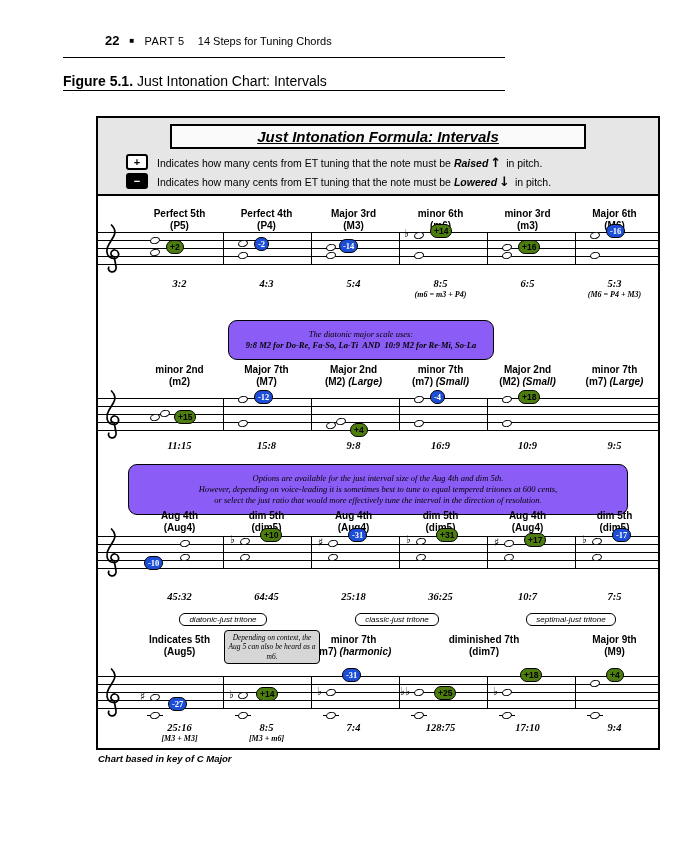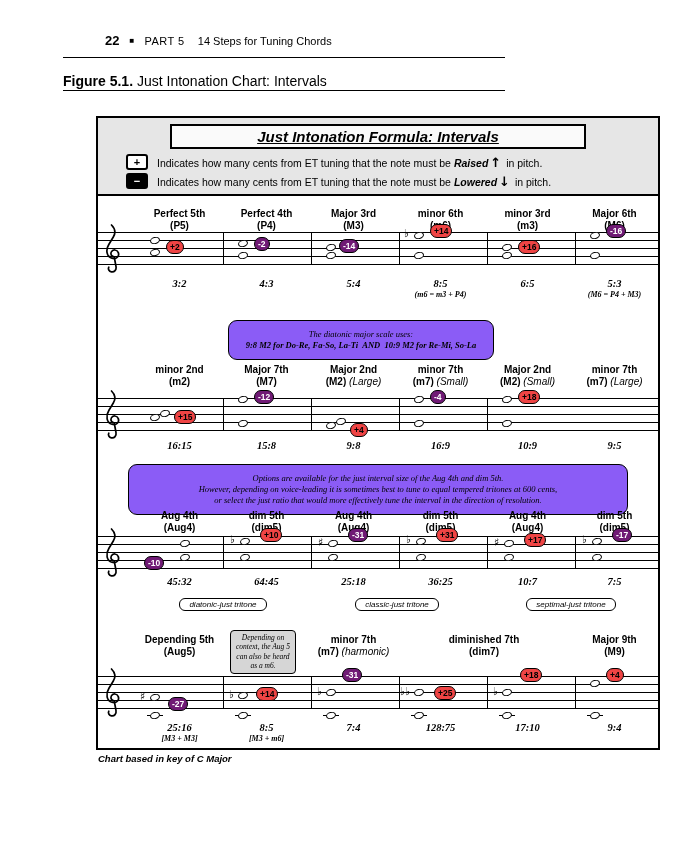--- a/index.html
+++ b/index.html
@@ -28,37 +28,37 @@
   .pill.minus{background:#000;color:#fff;}
   .legend-row .em{font-weight:bold;font-style:italic;}
   .legend-row .arrow{font-weight:bold;font-size:13px;padding:0 2px;font-family:"DejaVu Sans",sans-serif;}
 
   
   .chart{position:absolute;top:194px;left:96px;width:560px;height:552px;border:2px solid #000;background:#fff;}
   .sys{position:absolute;left:0;width:560px;}
   .lblrow{display:flex;}
   .lspacer{width:38px;flex:none;}
   .lcell{width:87px;flex:none;text-align:center;font-size:10px;font-weight:bold;line-height:1.2;}
-  .lcell .qual{font-style:italic;font-weight:normal;}
+  .lcell .qual{font-style:italic;font-weight:bold;}
   .lcell.w2{width:174px;}
   .staffrow{position:relative;height:33px;}
   .stafflines{position:absolute;left:0;top:0;width:560px;height:33px;
       background:repeating-linear-gradient(to bottom,#000 0px,#000 1px,transparent 1px,transparent 8px);}
   .clef{position:absolute;left:3px;top:-9px;width:20px;height:52px;}
   .cells{position:absolute;left:38px;top:0;display:flex;height:33px;}
   .ncell{width:87px;flex:none;position:relative;border-right:1px solid #000;}
   .ncell:last-child{border-right:none;}
   .wn{position:absolute;width:10px;height:7px;border:1.6px solid #000;border-radius:50%;
       background:#fff;transform:rotate(-14deg);box-sizing:border-box;}
   .acc{position:absolute;font-size:11px;font-weight:bold;line-height:1;
        font-family:"DejaVu Sans",sans-serif;}
   .ledger{position:absolute;width:16px;height:1px;background:#000;left:11px;top:39px;}
   .bdg{position:absolute;font-size:8.5px;font-weight:bold;line-height:1;padding:1.5px 3px;
-       border-radius:7px;border:1.5px solid #000;background:#ef4444;white-space:nowrap;z-index:2;}
-  .bdg.neg{background:#701a75;color:#fff;}
+       border-radius:7px;border:1.5px solid #000;background:#4d7c0f;white-space:nowrap;z-index:2;}
+  .bdg.neg{background:#1d4ed8;color:#fff;font-family:Liberation Serif, serif;}
   .ratrow{display:flex;}
   .rcell{width:87px;flex:none;text-align:center;}
   .ratio{font-family:"Liberation Serif",serif;font-style:italic;font-weight:bold;font-size:10.5px;line-height:1.15;}
   .rnote{font-family:"Liberation Serif",serif;font-style:italic;font-weight:bold;font-size:8px;line-height:1.2;}
   .tagrow{display:flex;margin-top:5px;}
   .tagcell{width:174px;flex:none;text-align:center;}
   .tag{display:inline-block;border:1px solid #000;border-radius:6px;background:#fff;
        font-size:8px;font-style:italic;padding:1px 9px;}
 
   
@@ -256,21 +256,21 @@
           <div class="ncell">
               <span class="wn" style="left:14px;top:22px"></span>
               <span class="wn" style="left:14px;top:-2px"></span>
               <span class="bdg" style="left:30px;top:-8px">+18</span>
             </div>
         </div>
       </div>
       <div class="ratrow" style="margin-top:9px">
         <div class="lspacer"></div>
         <div class="rcell">
-            <div class="ratio">16:15</div>
+            <div class="ratio">11:15</div>
           </div>
         <div class="rcell">
             <div class="ratio">15:8</div>
           </div>
         <div class="rcell">
             <div class="ratio">9:8</div>
           </div>
         <div class="rcell">
             <div class="ratio">16:9</div>
           </div>
@@ -353,21 +353,21 @@
               <span class="bdg" style="left:36px;top:-3px">+17</span>
             </div>
           <div class="ncell">
               <span class="acc" style="left:6px;top:-2px">♭</span>
               <span class="wn" style="left:16px;top:2px"></span>
               <span class="wn" style="left:16px;top:18px"></span>
               <span class="bdg neg" style="left:36px;top:-8px">-17</span>
             </div>
         </div>
       </div>
-      <div class="ratrow" style="margin-top:7px">
+      <div class="ratrow" style="margin-top:22px">
         <div class="lspacer"></div>
         <div class="rcell">
             <div class="ratio">45:32</div>
           </div>
         <div class="rcell">
             <div class="ratio">64:45</div>
           </div>
         <div class="rcell">
             <div class="ratio">25:18</div>
           </div>
@@ -386,38 +386,38 @@
         <div class="tagcell"><span class="tag">diatonic-just tritone</span></div>
         <div class="tagcell"><span class="tag">classic-just tritone</span></div>
         <div class="tagcell"><span class="tag">septimal-just tritone</span></div>
       </div>
     </div>
 
     <div class="sys" style="top:438px">
       <div class="lblrow" style="height:36px">
         <div class="lspacer"></div>
         <div class="lcell">
-            <div>Depending 5th</div>
+            <div>Indicates 5th</div>
             <div>(Aug5)</div>
           </div>
         <div class="lcell"></div>
         <div class="lcell">
             <div>minor 7th</div>
             <div><span>(m7)</span> <span class="qual">(harmonic)</span></div>
           </div>
         <div class="lcell w2">
             <div>diminished 7th</div>
             <div>(dim7)</div>
           </div>
         <div class="lcell">
             <div>Major 9th</div>
             <div>(M9)</div>
           </div>
       </div>
-      <div class="co co-aug5" style="top:-4px;left:132px;width:66px">Depending on context, the Aug 5 can also be heard as a m6.</div>
+      <div class="co co-aug5" style="top:-4px;left:126px;width:96px">Depending on context, the Aug 5 can also be heard as a m6.</div>
       <div class="staffrow" style="margin-top:6px">
         <div class="stafflines"></div>
         <svg class="clef" viewBox="0 0 20 52">
             <path d="M10.5 2 C14 5.5 14.8 10 12.3 14 L7.8 21.5 C4.4 27 5.6 33.6 11 35.3 C15.6 36.7 18.6 33 17.3 29.6 C16.1 26.4 11.7 26 10.3 29 C9.2 31.4 10.8 33.8 13.2 33.9 L15 43.5 C15.6 46.8 13.4 49.3 10.4 48.8 C8 48.4 6.8 46 7.8 44.2" stroke="#000" stroke-width="1.7" fill="none" stroke-linecap="round"></path>
           </svg>
         <div class="cells">
           <div class="ncell">
               <span class="acc" style="left:4px;top:15px">♯</span>
               <span class="wn" style="left:14px;top:18px"></span>
               <span class="ledger"></span>

